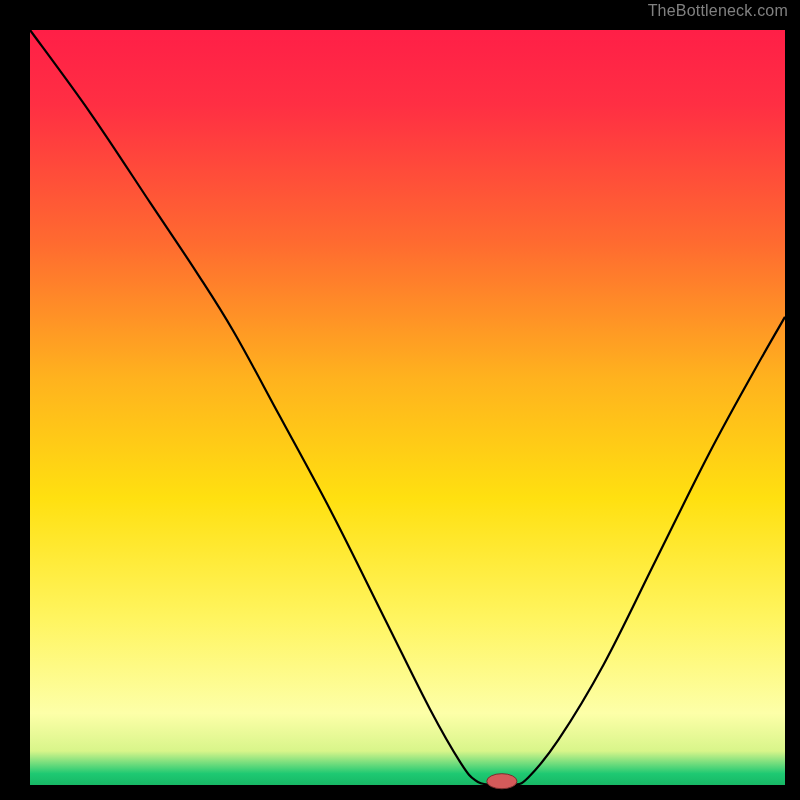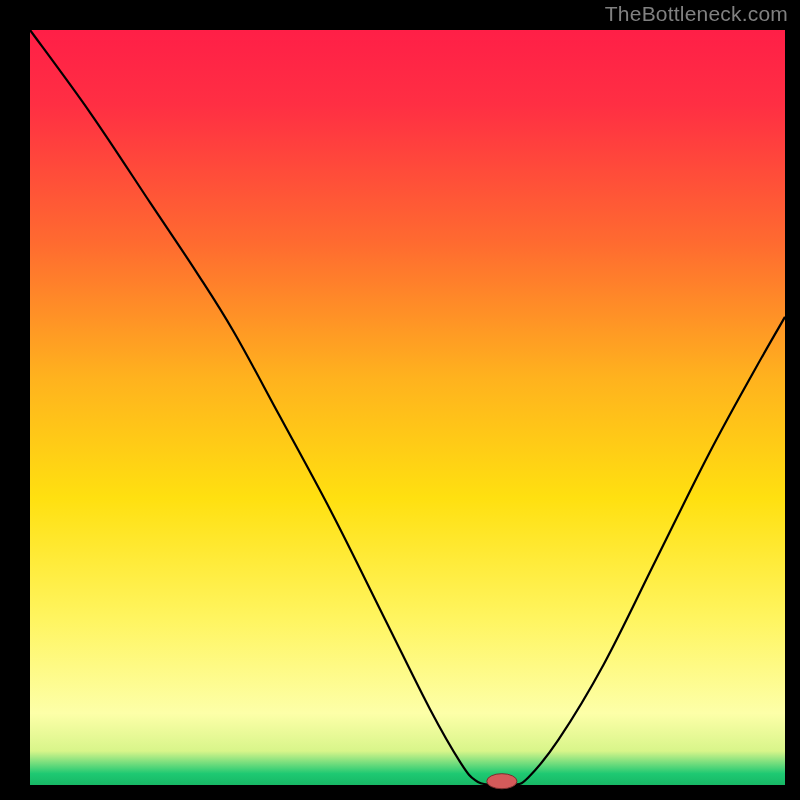--- a/index.html
+++ b/index.html
@@ -14,21 +14,21 @@
     position: relative;
     width: 800px;
     height: 800px;
     background: #000;
   }
   .watermark {
     position: absolute;
     top: 2px;
     right: 12px;
     font-family: Arial, sans-serif;
-    font-size: 21px;
+    font-size: 16px;
     color: #808080;
     letter-spacing: 0.2px;
   }
   svg.plot {
     position: absolute;
     left: 0;
     top: 0;
   }
 </style>
 </head>

